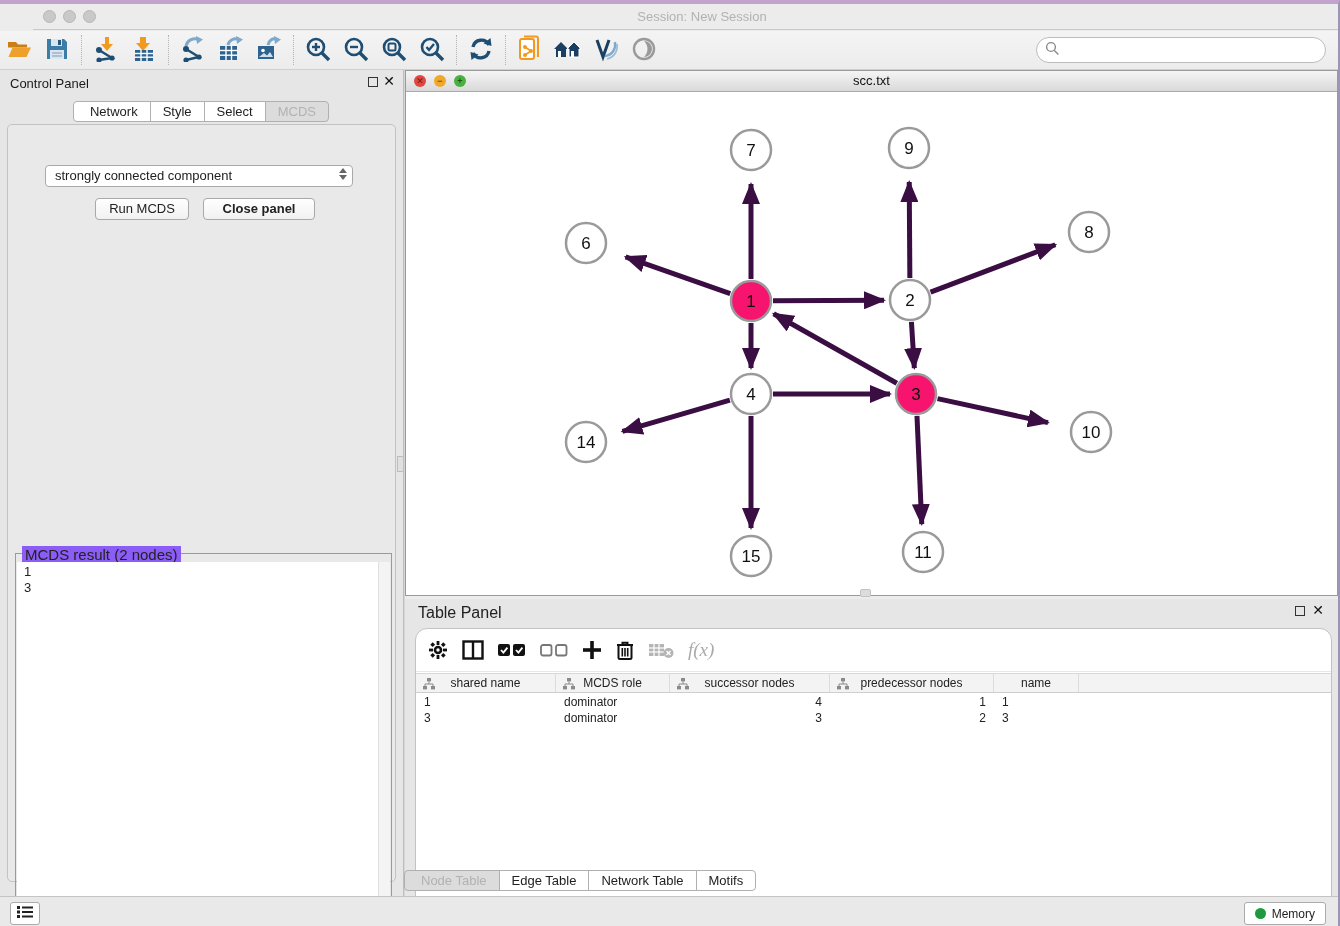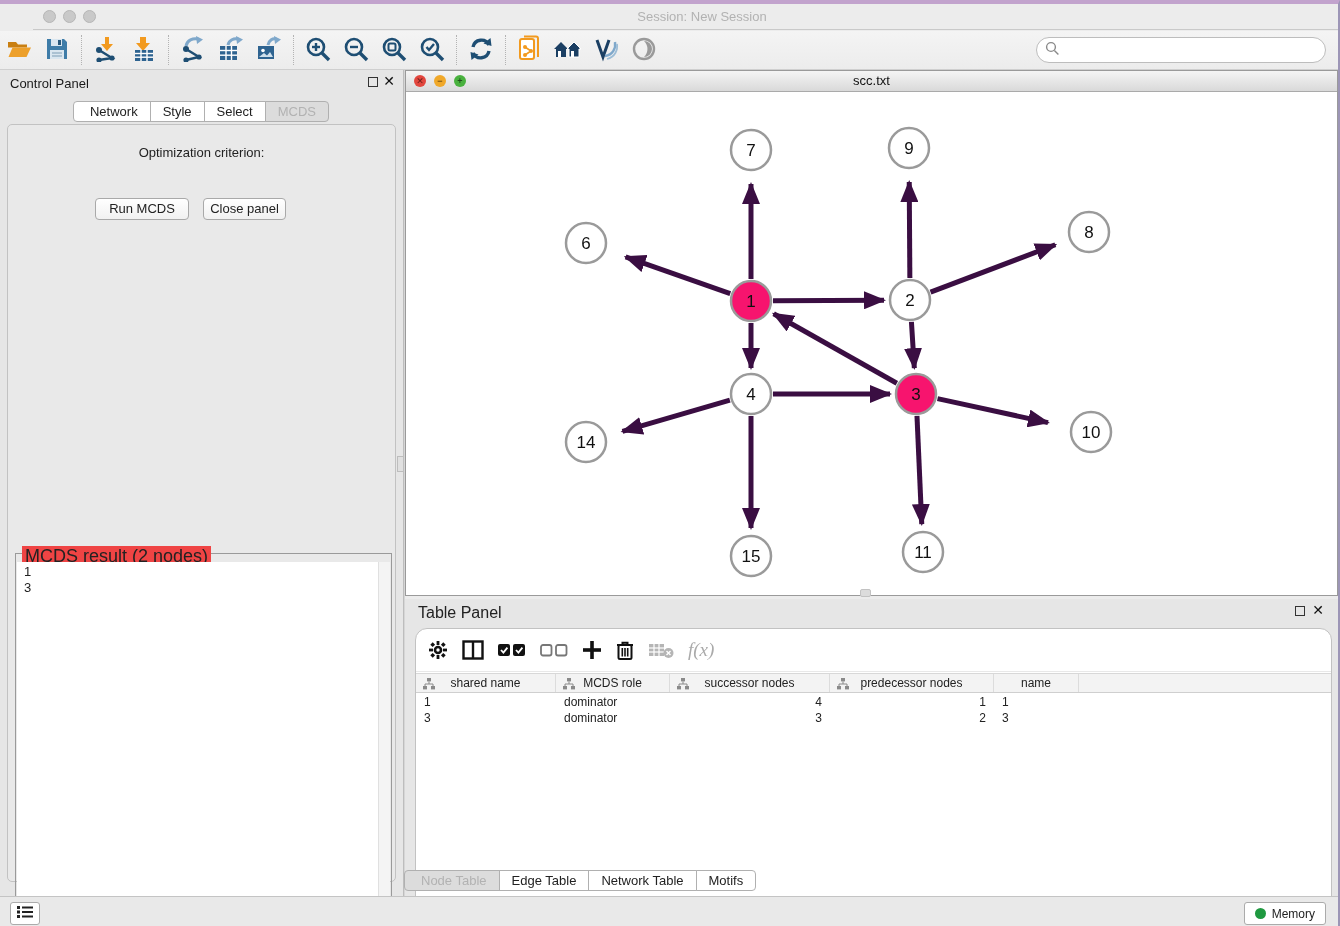--- a/index.html
+++ b/index.html
@@ -35,23 +35,23 @@
   .tab.active { background:#dcdcdc; color:#b2b2b2; }
   #cp-box { left:7px; top:54px; width:389px; height:758px; background:#e9e9e9; border:1px solid #c2c2c2; border-radius:5px; }
   #opt-label { width:100%; text-align:center; top:20px; position:absolute; }
   #criterion { left:37px; top:40px; width:308px; height:22px; background:#fff; border:1px solid #a9a9a9; border-radius:4px; line-height:20px; padding-left:9px; position:absolute; }
   #criterion .stepper { position:absolute; right:5px; top:2px; display:flex; flex-direction:column; }
   #criterion .stepper b { width:0; height:0; border-left:4px solid transparent; border-right:4px solid transparent; }
   #criterion .stepper b.up { border-bottom:5px solid #666; margin-bottom:2px; }
   #criterion .stepper b.down { border-top:5px solid #666; }
   .cp-btn { position:absolute; top:73px; height:22px; background:linear-gradient(#ffffff,#f1f1f1); border:1px solid #a9a9a9; border-radius:4px; font-size:13px; text-align:center; line-height:20px; }
   #run-btn { left:87px; width:94px; }
-  #close-btn { left:195px; width:83px; }
+  #close-btn { left:195px; width:112px;font-weight:bold; }
   #result-group { left:7px; top:428px; width:377px; height:377px; border:1px solid #9a9a9a; position:absolute; }
-  #result-title { position:absolute; top:-8px; left:6px; background:#ef4444; padding:0 3px; font-size:18px; }
+  #result-title { position:absolute; top:-8px; left:6px; background:#8b5cf6; padding:0 3px; font-size:15px; }
   #result-area { position:absolute; left:1px; top:8px; width:373px; height:366px; background:#fff; }
   #result-lines { padding:2px 0 0 7px; font-size:13px; line-height:16px; white-space:pre-line; }
   #result-scroll { position:absolute; right:0; top:0; width:12px; height:100%; background:#f4f4f4; border-left:1px solid #e0e0e0; }
 
   
   #v-split { left:403px; top:66px; width:2px; height:826px; background:#d6d6d6; border-left:1px solid #bdbdbd; }
   #v-handle { left:397px; top:452px; width:7px; height:16px; background:#e0e0e0; border:1px solid #bdbdbd; }
   #h-handle { left:860px; top:585px; width:11px; height:8px; background:#dcdcdc; border:1px solid #c2c2c2; border-radius:2px; }
 
   
@@ -248,21 +248,27 @@
   <div id="cp-header" class="abs">Control Panel</div>
   <span class="panel-float" style="right:25px"></span>
   <span class="panel-close" style="right:8px">✕</span>
   <div id="cp-tabs" class="abs">
       <div class="tab first">Network</div>
       <div class="tab">Style</div>
       <div class="tab">Select</div>
       <div class="tab last active">MCDS</div>
     </div>
   <div id="cp-box" class="abs">
-    <div id="opt-label">Optimization criterion:</div>
+    <div id="criterion">
+      <span>strongly connected component</span>
+      <span class="stepper">
+          <b class="up"></b>
+          <b class="down"></b>
+        </span>
+    </div>
     <div class="cp-btn" id="run-btn">Run MCDS</div>
     <div class="cp-btn" id="close-btn">Close panel</div>
     <div id="result-group">
       <div id="result-title">MCDS result (2 nodes)</div>
       <div id="result-area">
         <div id="result-lines">1
 3</div>
         <div id="result-scroll"></div>
       </div>
     </div>

